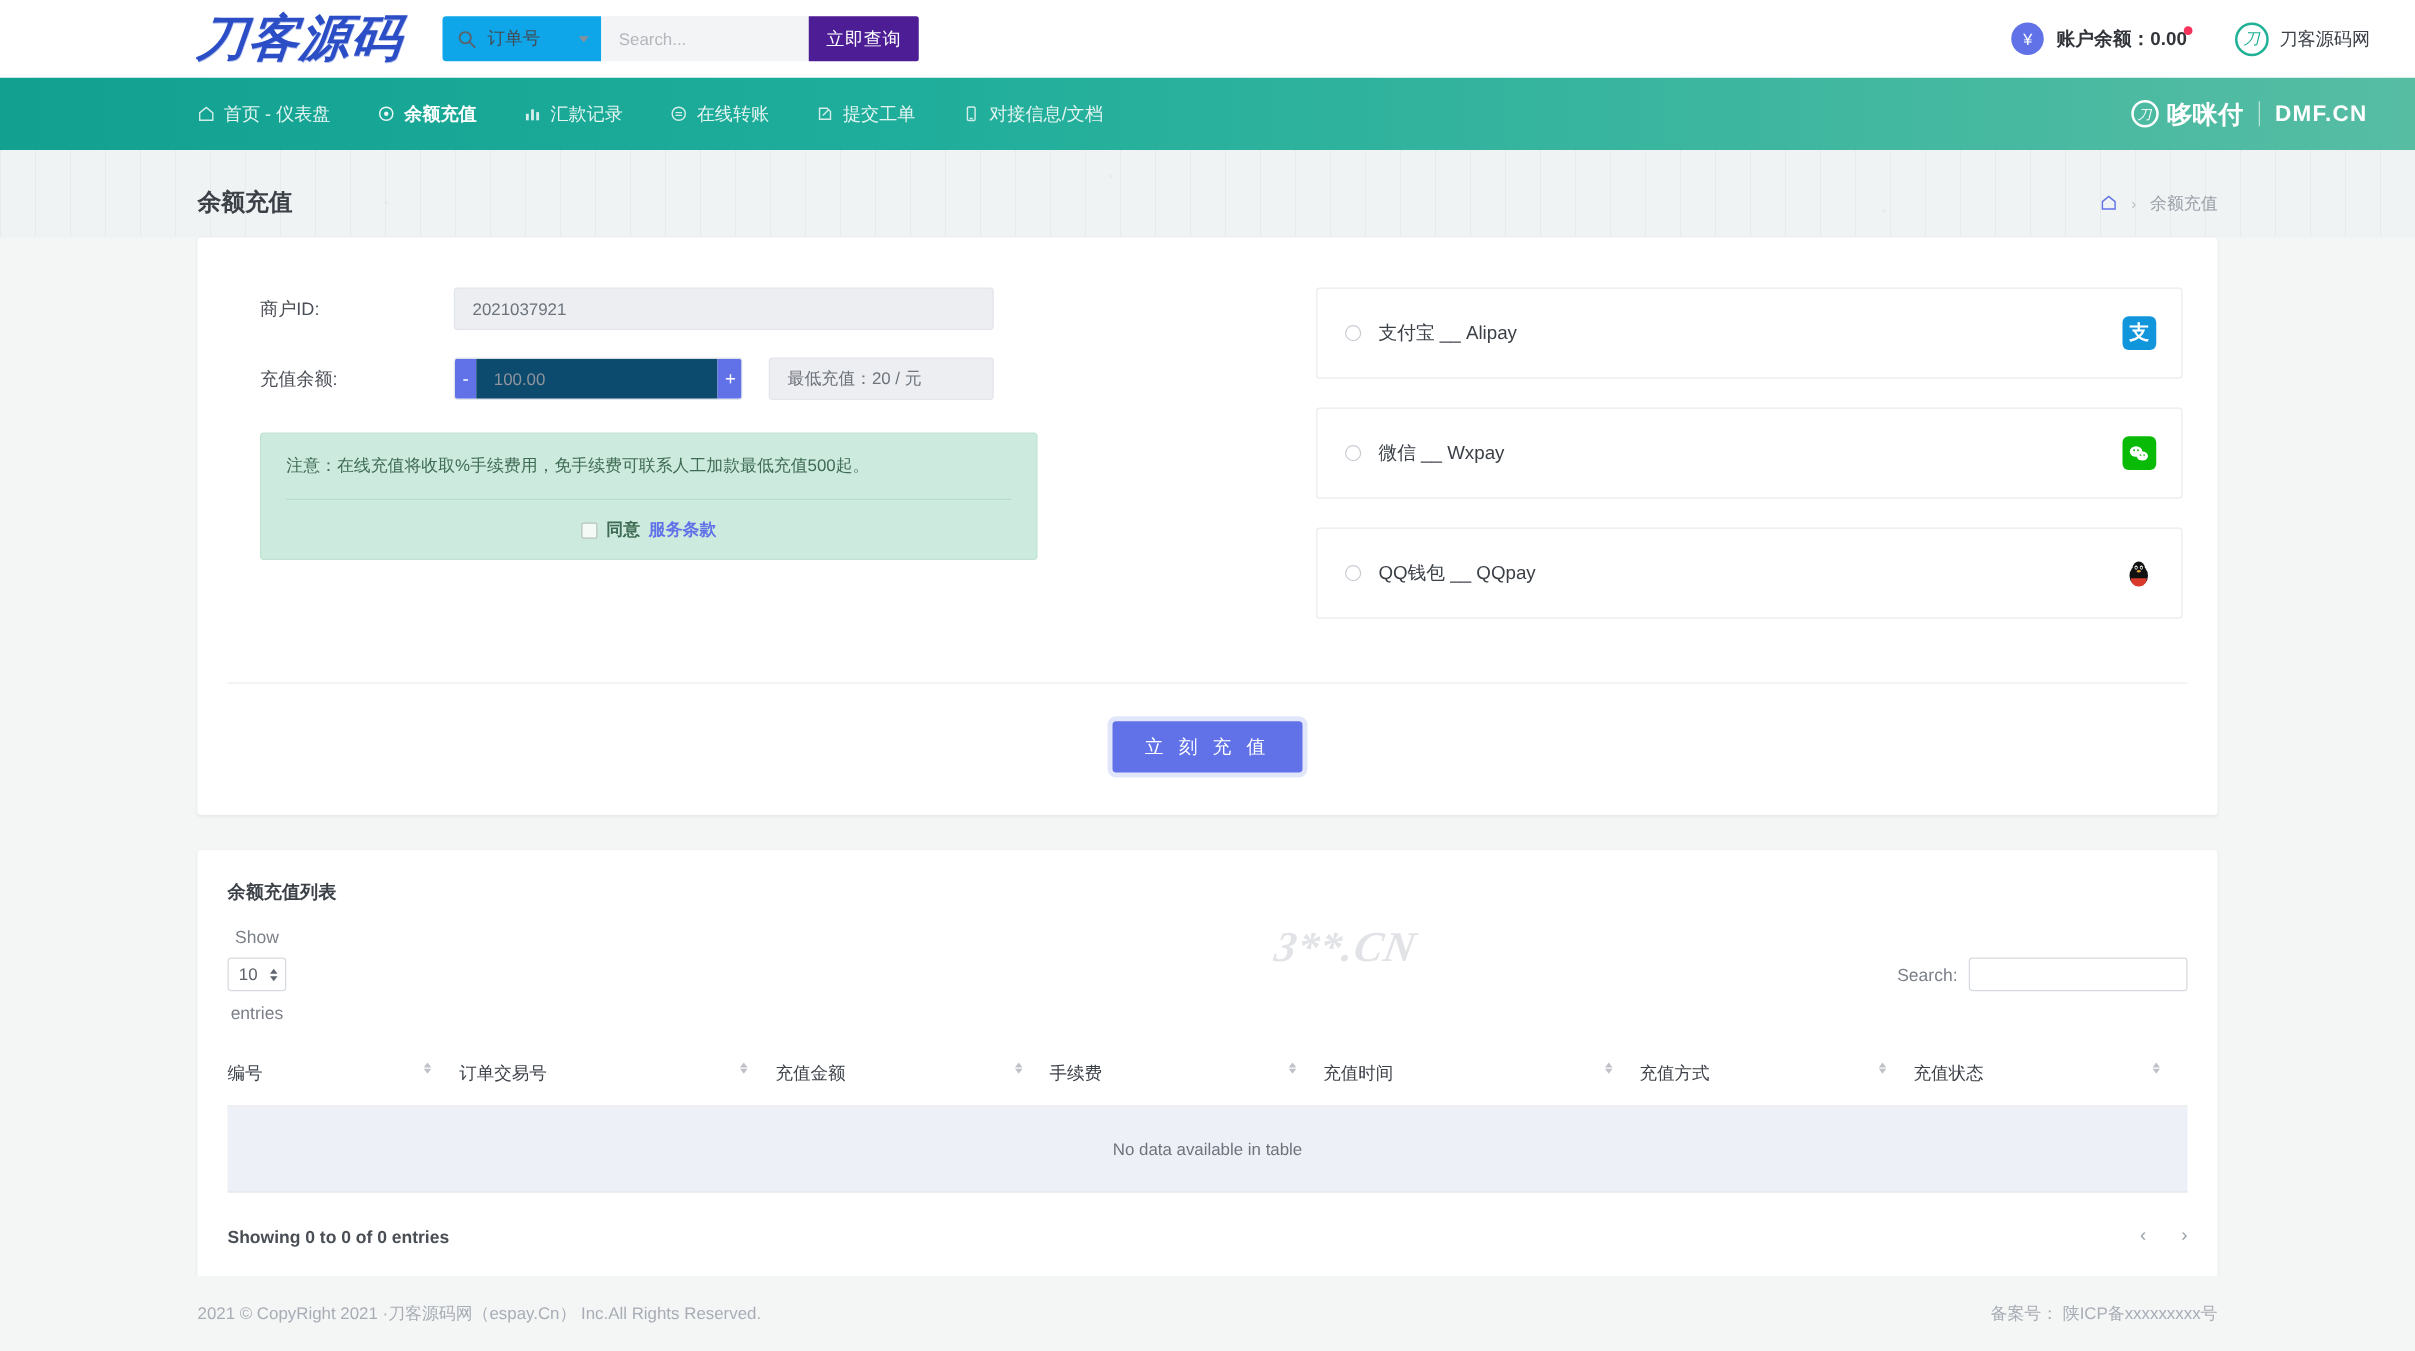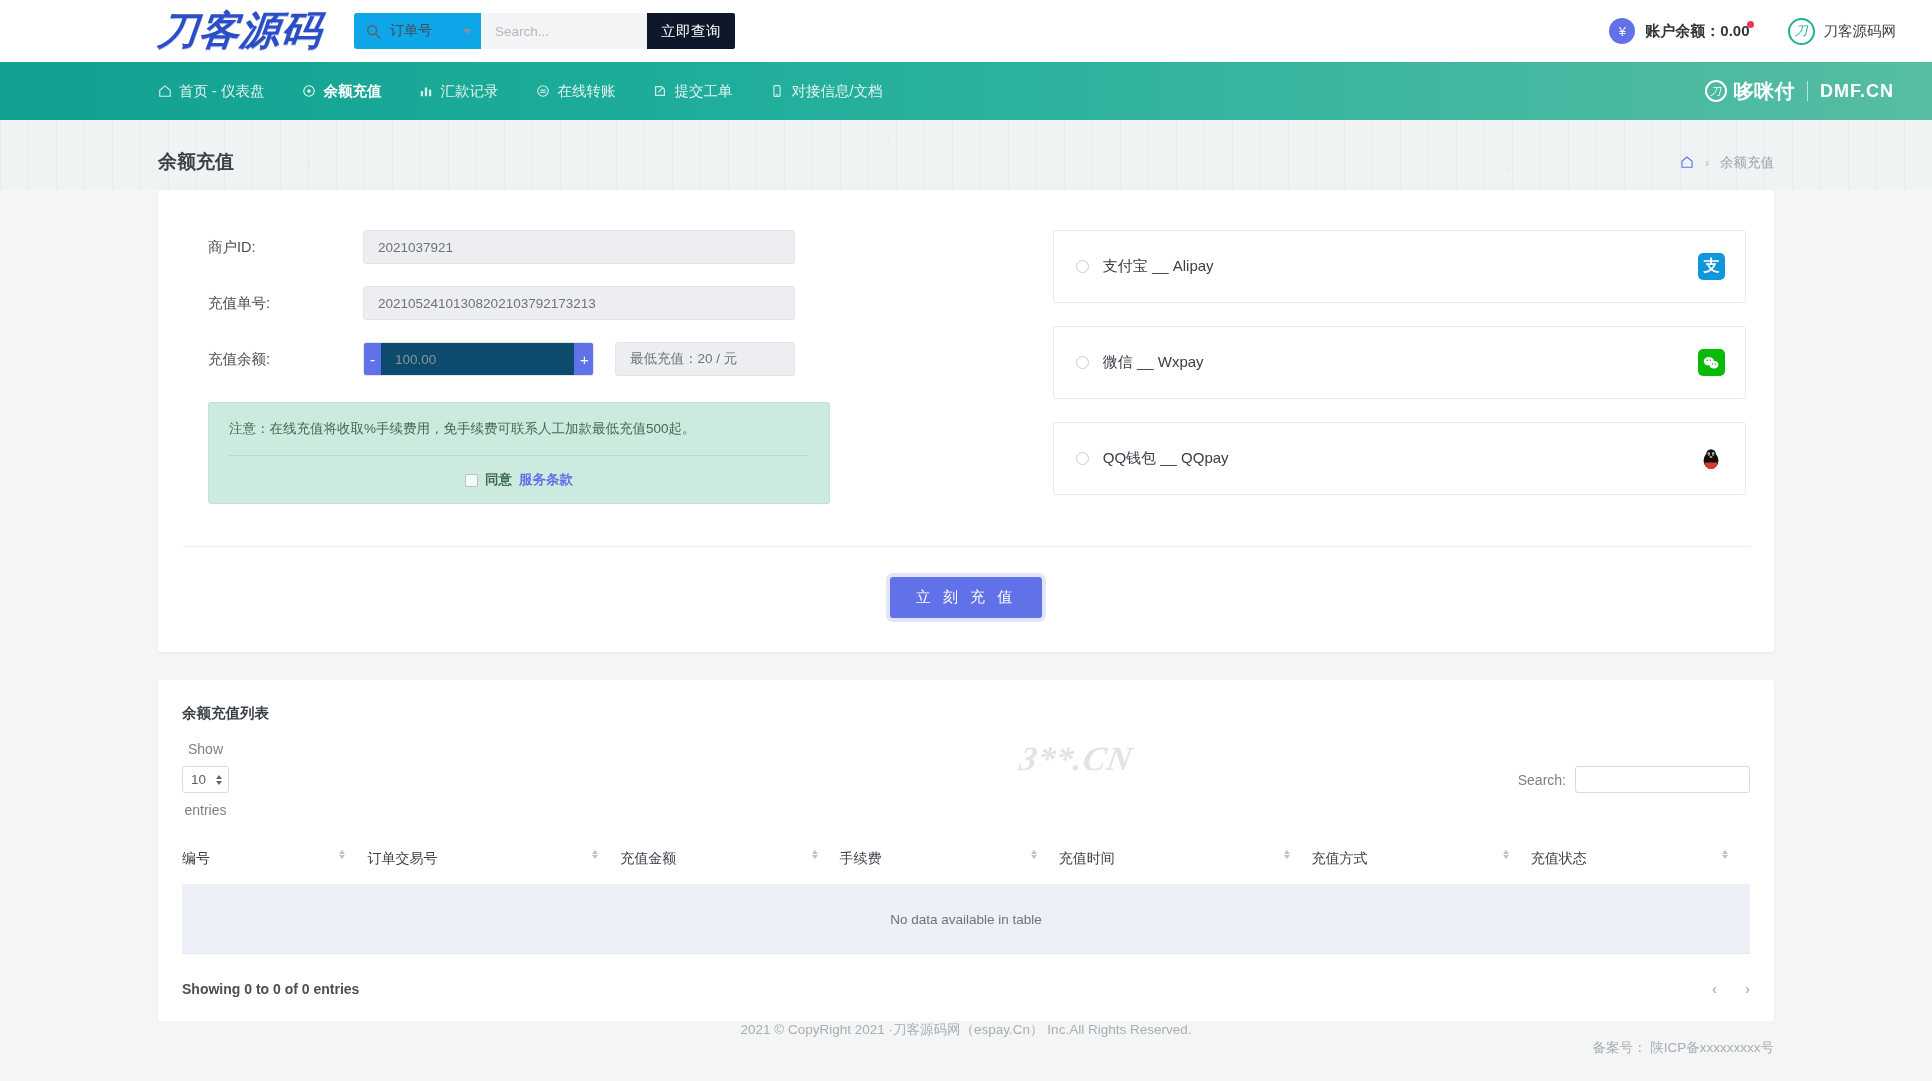--- a/index.html
+++ b/index.html
@@ -67,21 +67,21 @@
     background: #f3f4f6;
     outline: none;
     font-size: 13.5px;
     color: #55595e;
     padding-left: 14px;
     font-family: inherit;
   }
   .search-input::placeholder { color: #b3b7bc; }
   .search-btn {
     height: 36px;
-    background: #0f172a;
+    background: #4c1d95;
     color: #fff;
     border: 0;
     font-size: 14.5px;
     padding: 0 14px;
     cursor: pointer;
     font-family: inherit;
     border-radius: 0 2px 2px 0;
     letter-spacing: .5px;
   }
   .topbar-right {
@@ -513,21 +513,20 @@
     position: absolute;
     left: 0; right: 0;
     bottom: 0;
     height: 60px;
     display: flex;
     align-items: center;
     padding: 0 158px;
     font-size: 13.5px;
     color: #a8adb5;
     background: #f4f6f6;
-    flex-direction: column;
   }
   .footer .right { margin-left: auto; }
 </style>
 </head>
 <body>
 
 <div class="topbar">
   <div class="brand-logo">刀客源码</div>
 
   <div class="searchgroup">
@@ -640,24 +639,20 @@
   <div class="card recharge-card">
     <div class="rc-cols">
 
       <div class="rc-left">
 
         <div class="form-row">
           <div class="form-label">商户ID:</div>
           <div class="form-static">2021037921</div>
         </div>
 
-        <div class="form-row">
-          <div class="form-label">充值单号:</div>
-          <div class="form-static">20210524101308202103792173213</div>
-        </div>
 
         <div class="form-row">
           <div class="form-label">充值余额:</div>
           <div class="stepper">
             <button class="step-btn">-</button>
             <input class="step-input" value="100.00" style="">
             <button class="step-btn">+</button>
           </div>
           <div class="min-box">最低充值：20 / 元</div>
         </div>

